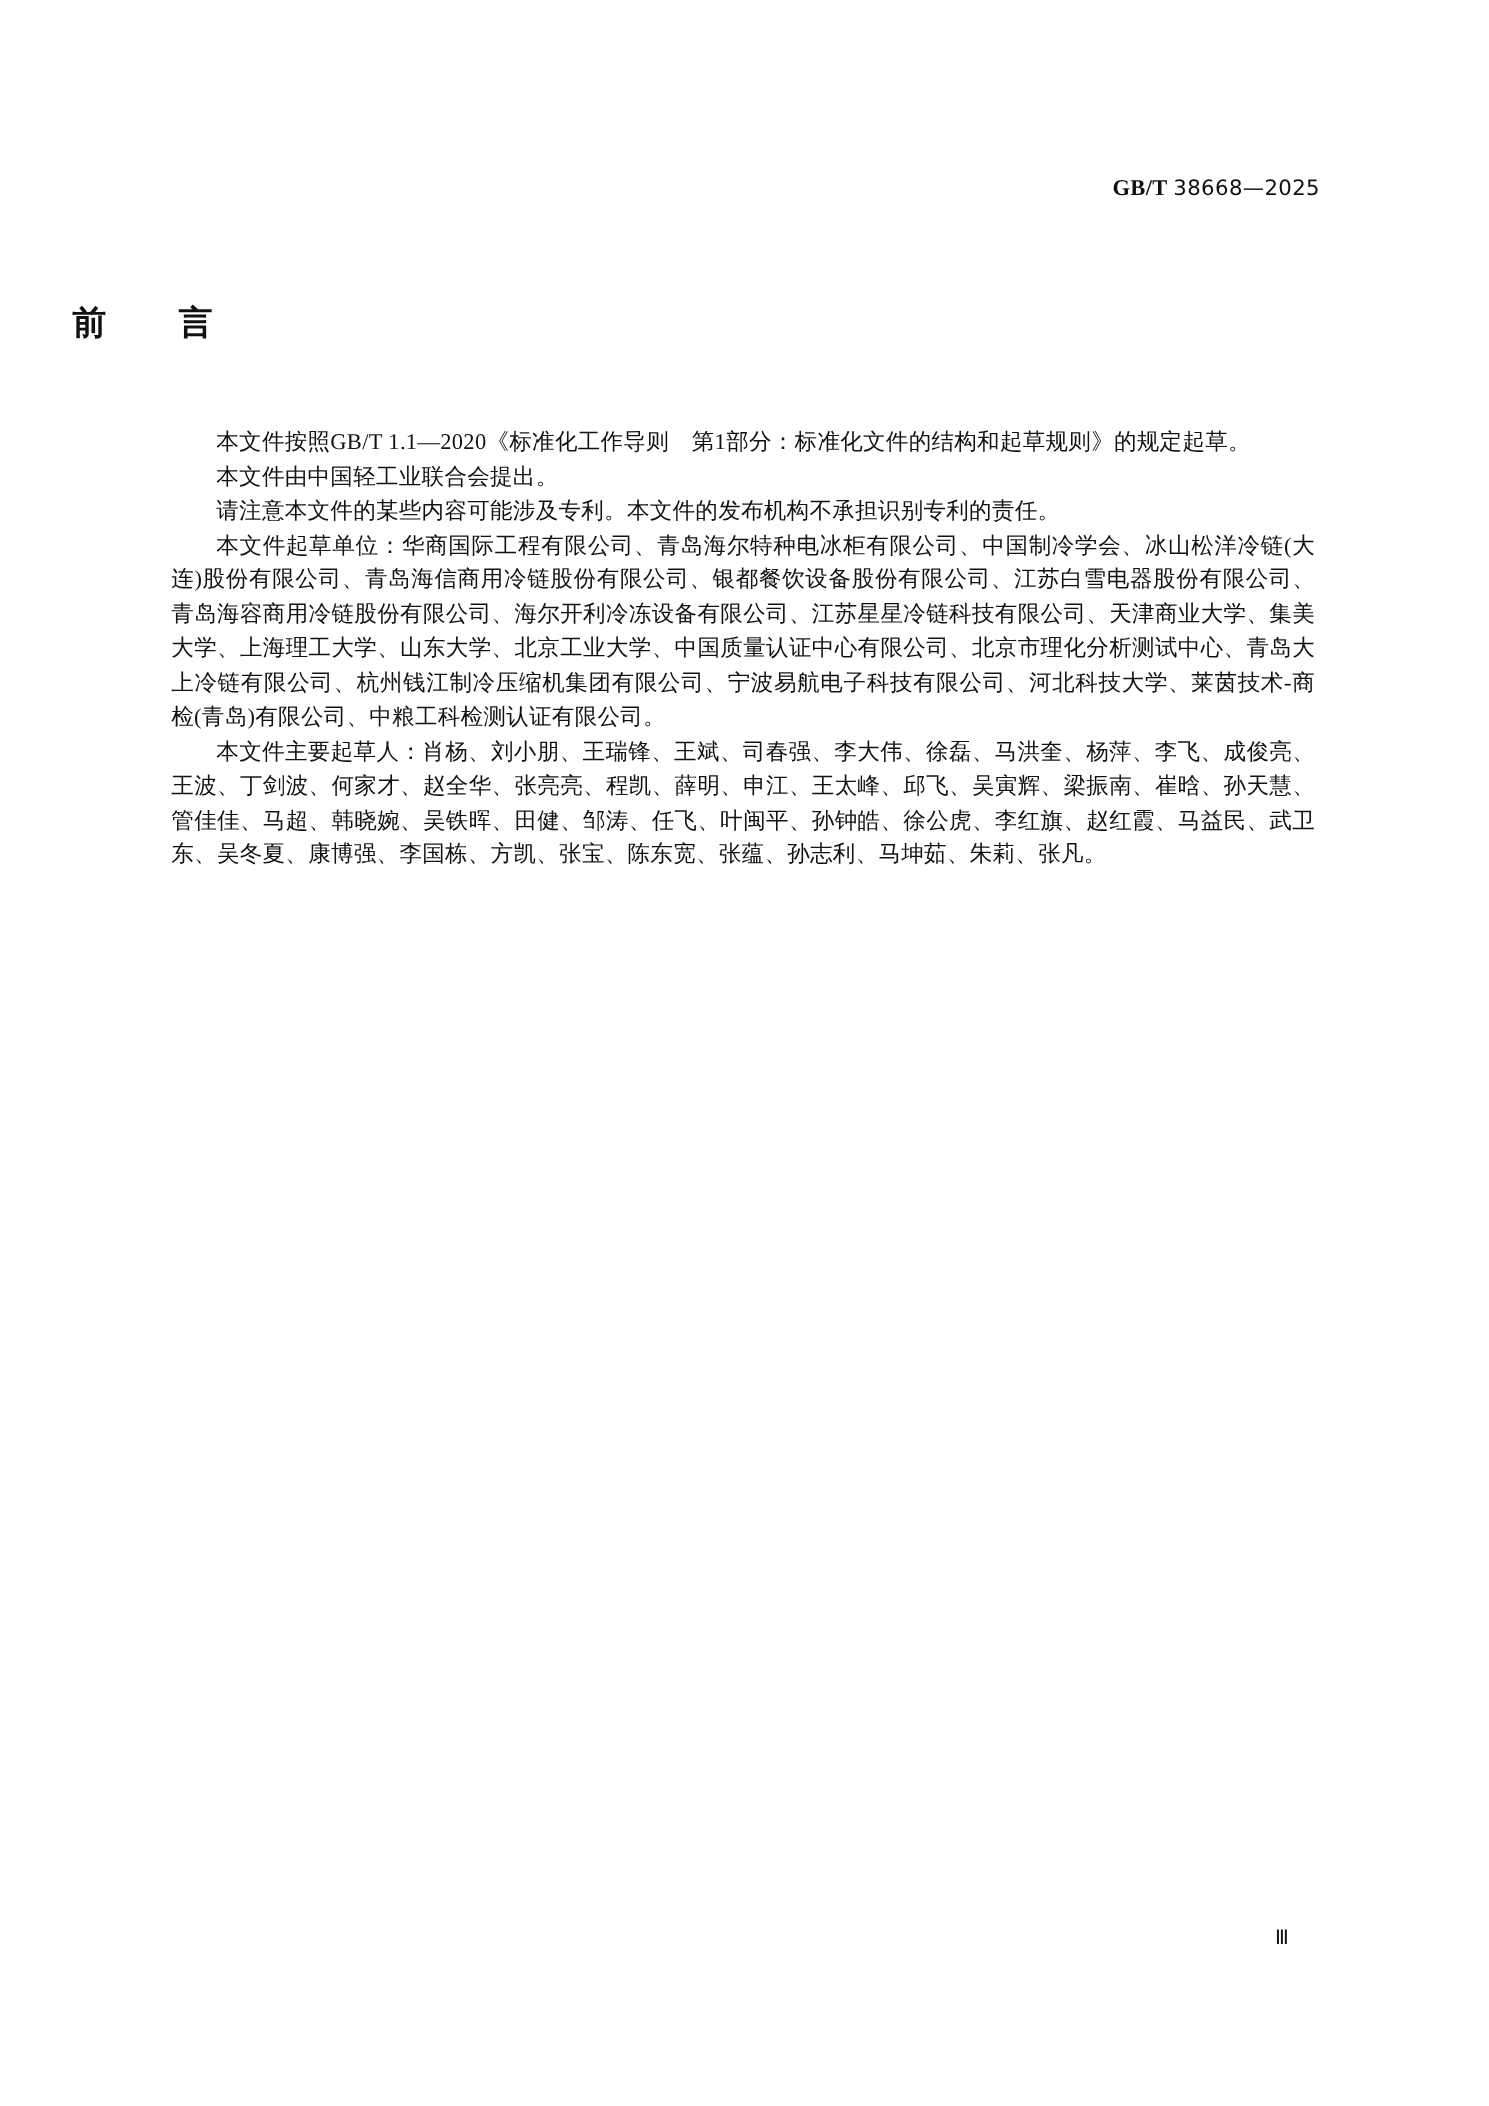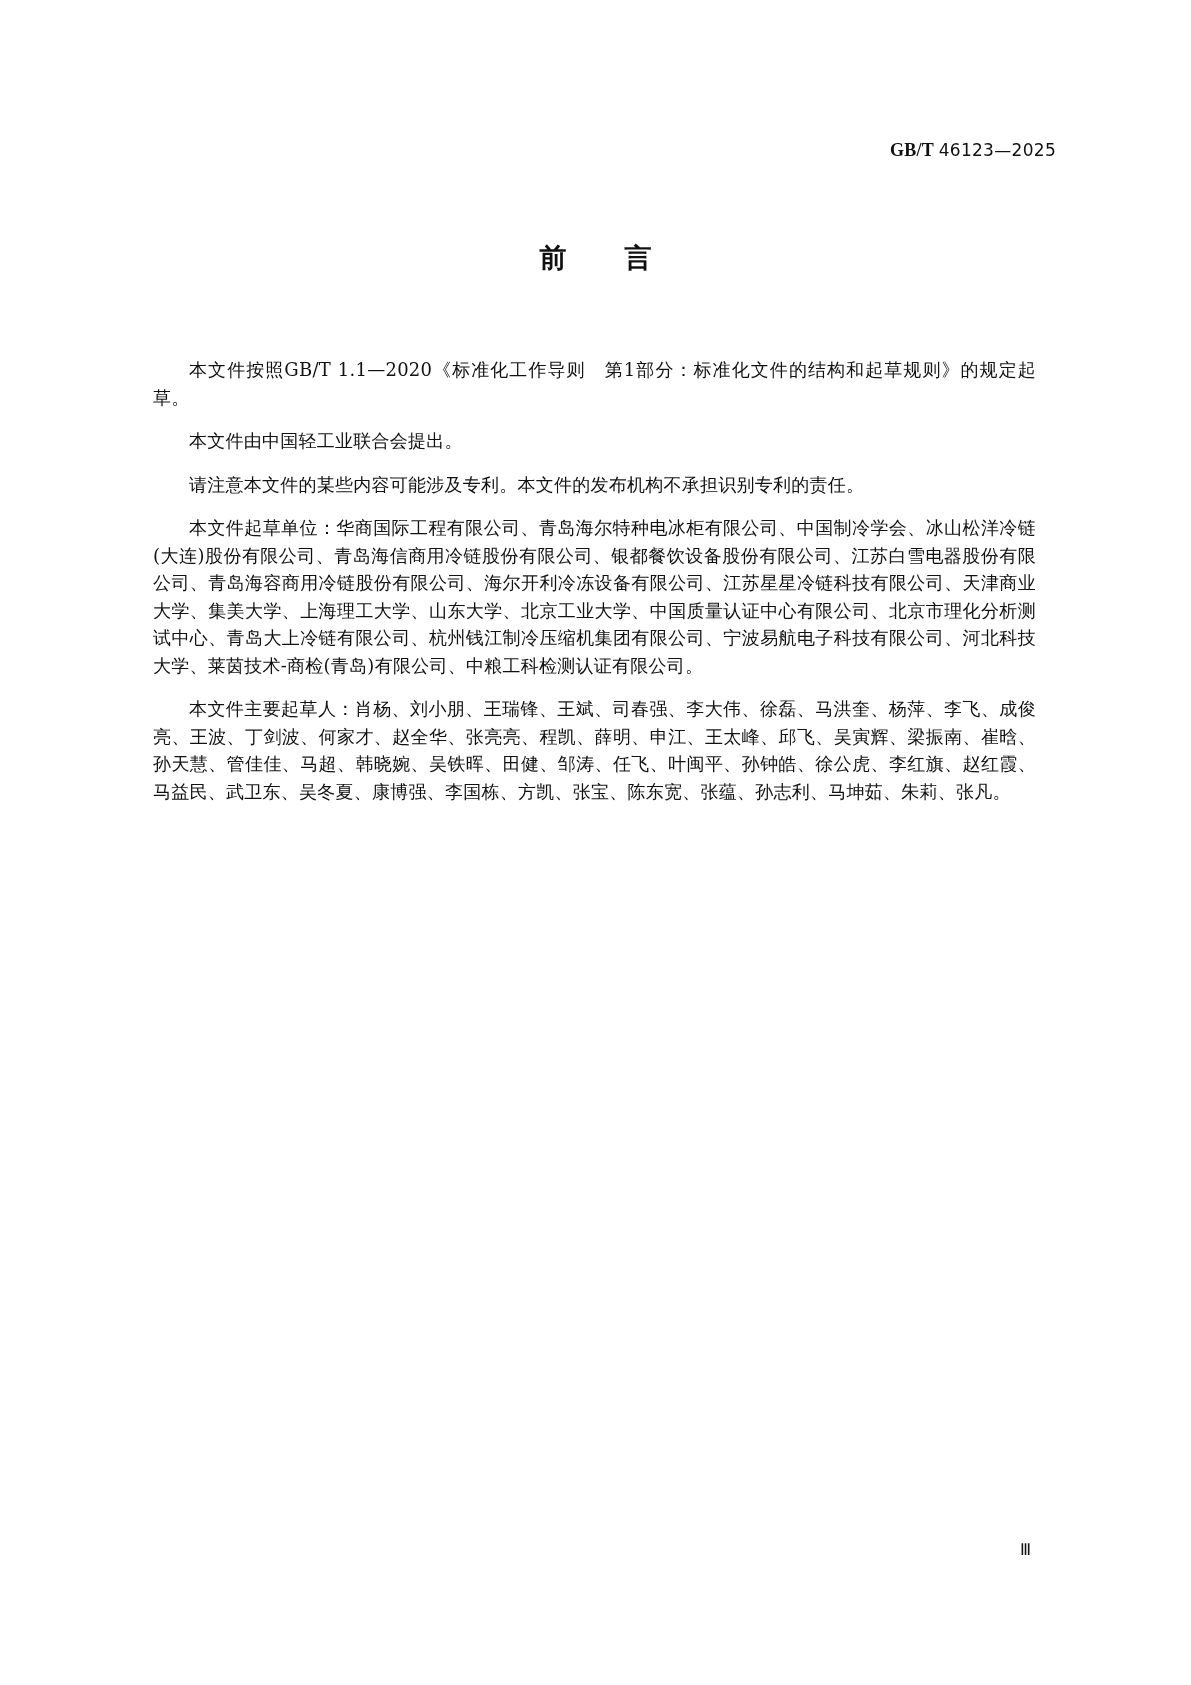--- a/index.html
+++ b/index.html
@@ -1,35 +1,35 @@
 <!DOCTYPE html>
 <html><head>
   <meta charset="utf-8">
   <style>
     html, body { margin: 0; padding: 0; background: #ffffff; }
     body { width: 1191px; height: 1685px; position: relative; overflow: hidden;
            font-family: "DejaVu Serif", "Liberation Serif", serif; color: #111; }
     .std-code { position: absolute; top: 140px; right: 135px; font-size: 18px; font-weight: bold;
                 font-family: "Liberation Serif", serif; letter-spacing: 0.3px; }
     .std-code .num { font-family: "DejaVu Sans", sans-serif; font-weight: normal; font-size: 17px; }
-    .title { position: absolute; top: 240px; left: 0; width: 1191px; text-align: center;
+    .title { position: absolute; top: 240px; left: 0; width: 1191px; 
              font-size: 27px; font-family: "DejaVu Sans", sans-serif; font-weight: bold;
              letter-spacing: 58px; text-indent: 58px; }
     .content { position: absolute; top: 340px; left: 137px; width: 915px; }
     .para { font-size: 18px; line-height: 27.5px; text-indent: 36px; text-align: justify;
-            text-align-last: left; margin: 16px; letter-spacing: 0.25px; }
+            text-align-last: left; margin: 0; letter-spacing: 0.25px; font-family: Liberation Serif, serif; }
     .page-num { position: absolute; top: 1540px; left: 1020px; font-size: 16px;
                 font-family: "Liberation Serif", serif; }
   </style>
 </head>
 <body>
 
 <div class="std-code">
   <span>GB/T</span>
-  <span class="num">46123—2025</span>
+  <span class="num">38668—2025</span>
 </div>
 
 <div class="title">前言</div>
 
 <div class="content">
   <p class="para">本文件按照GB/T 1.1—2020《标准化工作导则　第1部分：标准化文件的结构和起草规则》的规定起草。</p>
   <p class="para">本文件由中国轻工业联合会提出。</p>
   <p class="para">请注意本文件的某些内容可能涉及专利。本文件的发布机构不承担识别专利的责任。</p>
   <p class="para">本文件起草单位：华商国际工程有限公司、青岛海尔特种电冰柜有限公司、中国制冷学会、冰山松洋冷链(大连)股份有限公司、青岛海信商用冷链股份有限公司、银都餐饮设备股份有限公司、江苏白雪电器股份有限公司、青岛海容商用冷链股份有限公司、海尔开利冷冻设备有限公司、江苏星星冷链科技有限公司、天津商业大学、集美大学、上海理工大学、山东大学、北京工业大学、中国质量认证中心有限公司、北京市理化分析测试中心、青岛大上冷链有限公司、杭州钱江制冷压缩机集团有限公司、宁波易航电子科技有限公司、河北科技大学、莱茵技术-商检(青岛)有限公司、中粮工科检测认证有限公司。</p>
   <p class="para">本文件主要起草人：肖杨、刘小朋、王瑞锋、王斌、司春强、李大伟、徐磊、马洪奎、杨萍、李飞、成俊亮、王波、丁剑波、何家才、赵全华、张亮亮、程凯、薛明、申江、王太峰、邱飞、吴寅辉、梁振南、崔晗、孙天慧、管佳佳、马超、韩晓婉、吴铁晖、田健、邹涛、任飞、叶闽平、孙钟皓、徐公虎、李红旗、赵红霞、马益民、武卫东、吴冬夏、康博强、李国栋、方凯、张宝、陈东宽、张蕴、孙志利、马坤茹、朱莉、张凡。</p>

